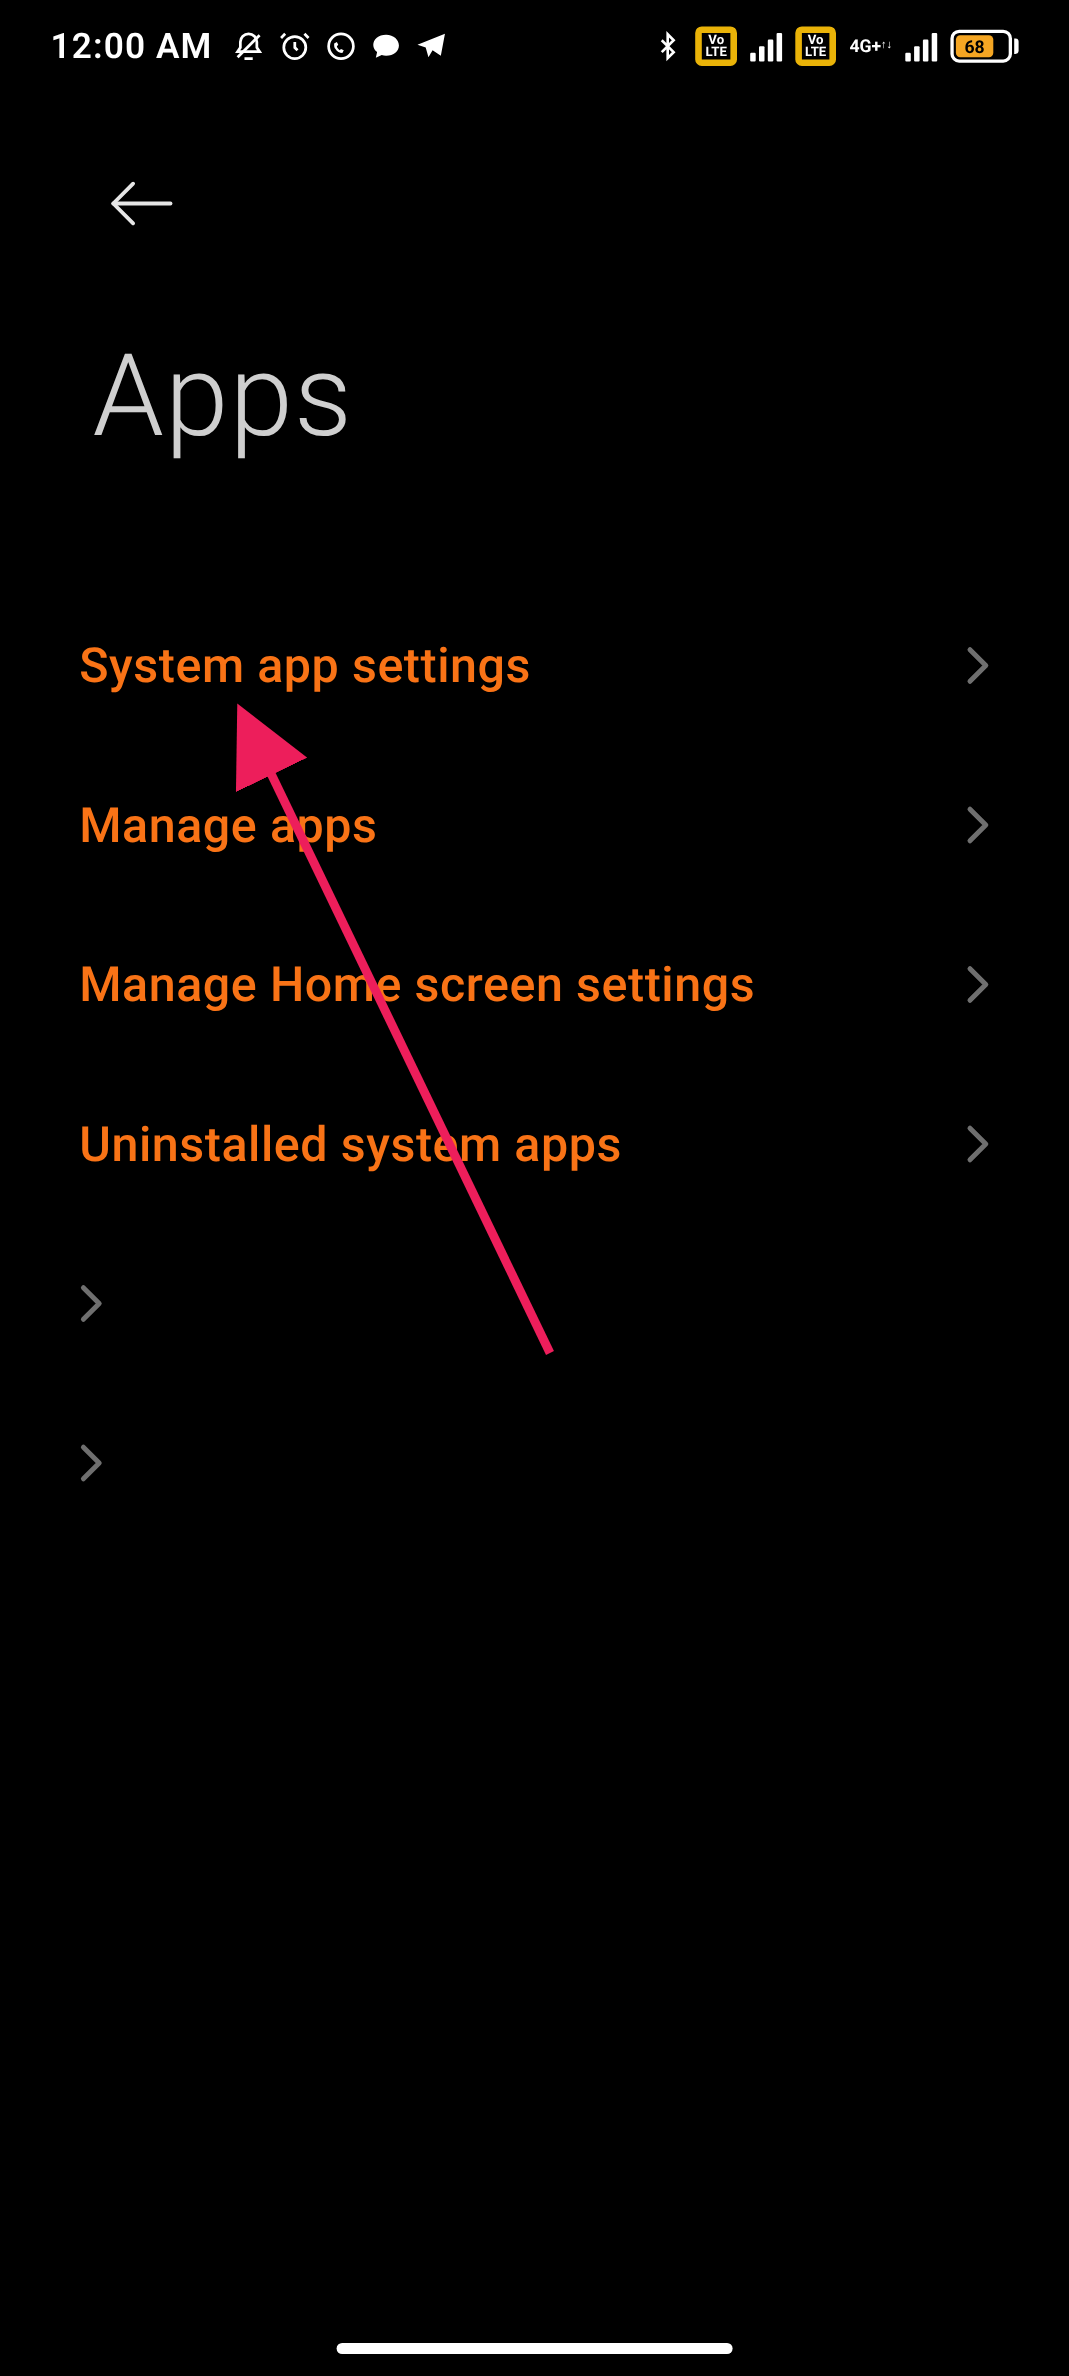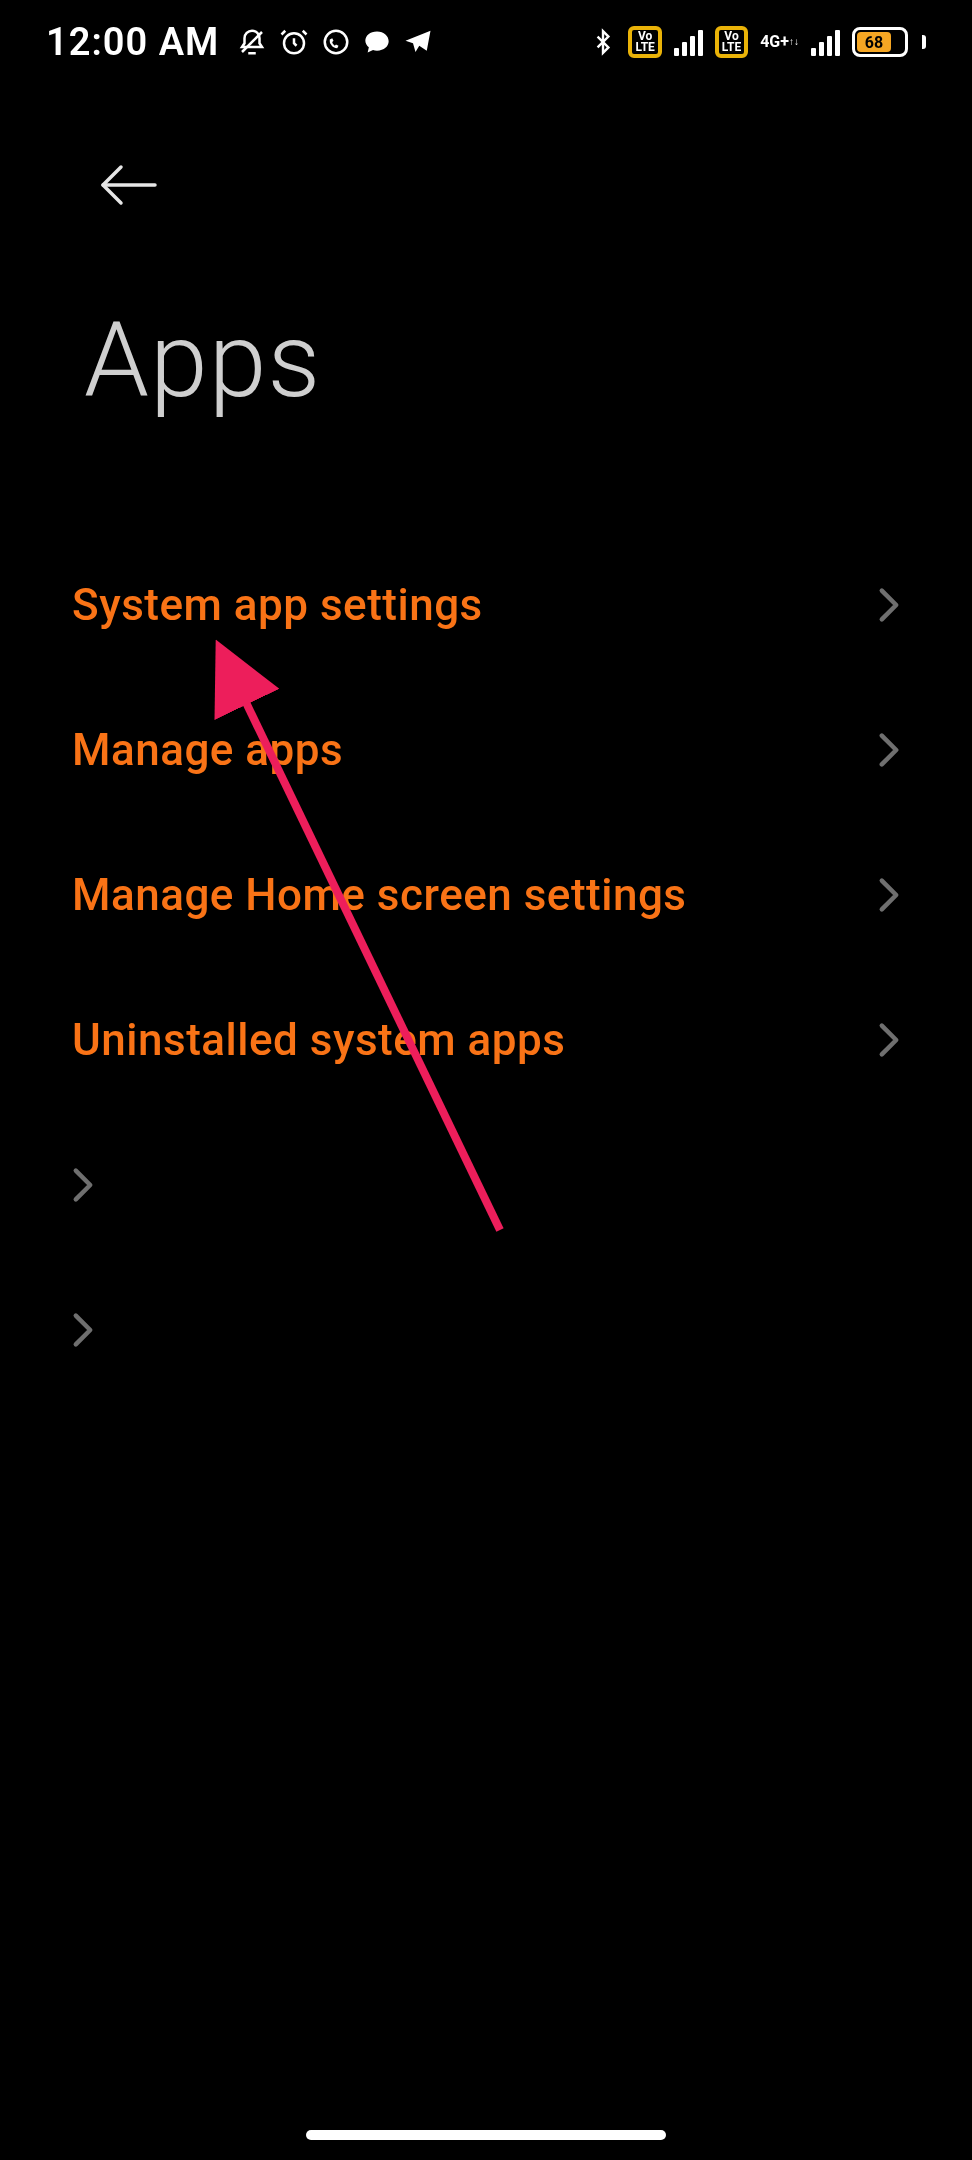--- a/index.html
+++ b/index.html
@@ -1,37 +1,37 @@
 <!DOCTYPE html>
 <html><head>
   <meta charset="utf-8">
   <style>
     * { margin: 0; padding: 0; box-sizing: border-box; -webkit-tap-highlight-color: transparent; }
     html, body { width: 972px; height: 2160px; background: #000; color: #e6e6e6; font-family: -apple-system, BlinkMacSystemFont, "Segoe UI", Roboto, "Helvetica Neue", Arial, sans-serif; overflow: hidden; position: relative; }
 
     
     .status-bar { position: absolute; top: 0; left: 0; right: 0; height: 84px; display: flex; align-items: center; justify-content: space-between; padding: 0 46px 0 46px; color: #fff; }
     .status-left, .status-right { display: flex; align-items: center; gap: 12px; }
-    .status-time { font-size: 38px; font-weight: 600; letter-spacing: 1px; margin-right: 6px; }
+    .status-time { font-size: 32px; font-weight: 600; letter-spacing: 1px; margin-right: 6px; }
     .status-icon { display: inline-flex; align-items: center; justify-content: center; }
 
-    .volte-badge { border: 4px solid #eab308; border-radius: 6px; padding: 1px 3px; font-size: 14px; font-weight: 700; line-height: 1; display: inline-flex; flex-direction: column; align-items: center; }
+    .volte-badge { border: 6px solid #eab308; border-radius: 6px; padding: 1px 3px; font-size: 14px; font-weight: 700; line-height: 1; display: inline-flex; flex-direction: column; align-items: center; }
     .volte-badge span { font-size: 12px; line-height: 11px; }
 
     .signal-bars { display: inline-flex; align-items: flex-end; gap: 3px; height: 28px; }
     .signal-bars i { display: block; width: 5px; background: #fff; border-radius: 1px; }
     .signal-bars i:nth-child(1){height:8px}
     .signal-bars i:nth-child(2){height:14px}
     .signal-bars i:nth-child(3){height:20px}
     .signal-bars i:nth-child(4){height:26px}
 
     .net-ind { font-size: 16px; font-weight: 700; line-height: 1; display: inline-flex; flex-direction: row; align-items: center; }
     .net-ind small{font-size:10px; font-weight:400}
 
-    .battery { display: inline-flex; align-items: center; gap: 14px; }
+    .battery { display: inline-flex; align-items: center; gap: 2px; }
     .battery-body { position: relative; width: 56px; height: 30px; border: 3px solid #fff; border-radius: 8px; display: inline-block; }
     .battery-fill { position: absolute; top: 2px; left: 2px; bottom: 2px; width: 68%; background: #f5a623; border-radius: 4px; display:flex; align-items:center; justify-content:center; }
     .battery-label { font-size: 16px; font-weight: 700; color:#000; }
     .battery-cap { width: 4px; height: 14px; background: #fff; border-radius: 0 3px 3px 0; }
 
     
     .app-header { position: absolute; top: 100px; left: 0; right: 0; padding: 40px 68px 0; margin-left: 16px; }
     .back-btn { display:inline-flex; align-items:center; justify-content:center; width:90px; height:90px; color:#e6e6e6; }
     .page-title { margin-top: 70px; font-size: 104px; font-weight: 300; color: #cfcfcf; letter-spacing: 1px; }
 

